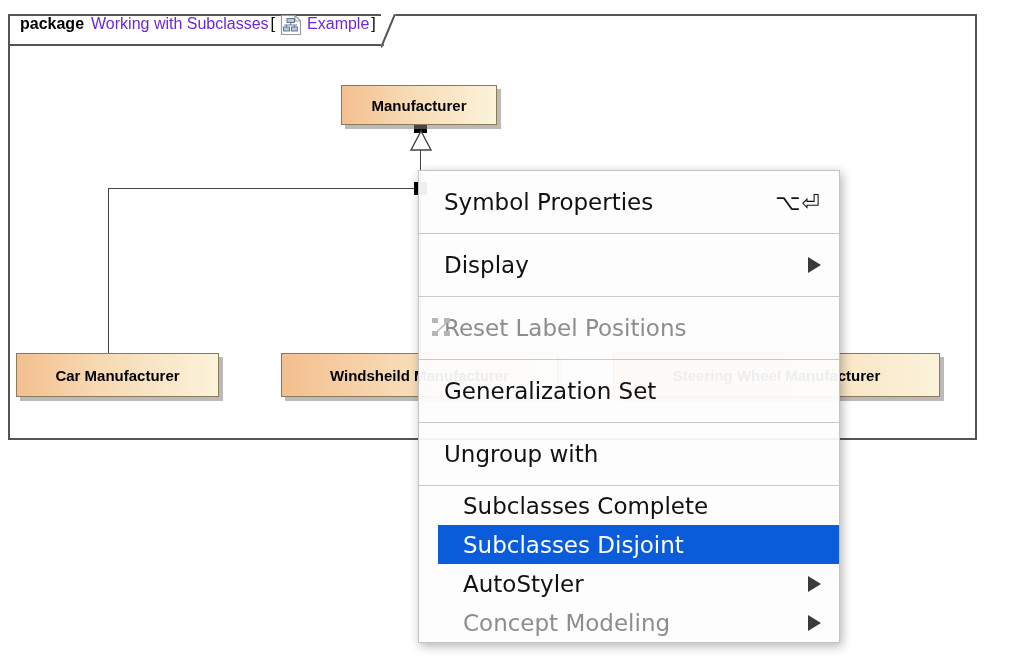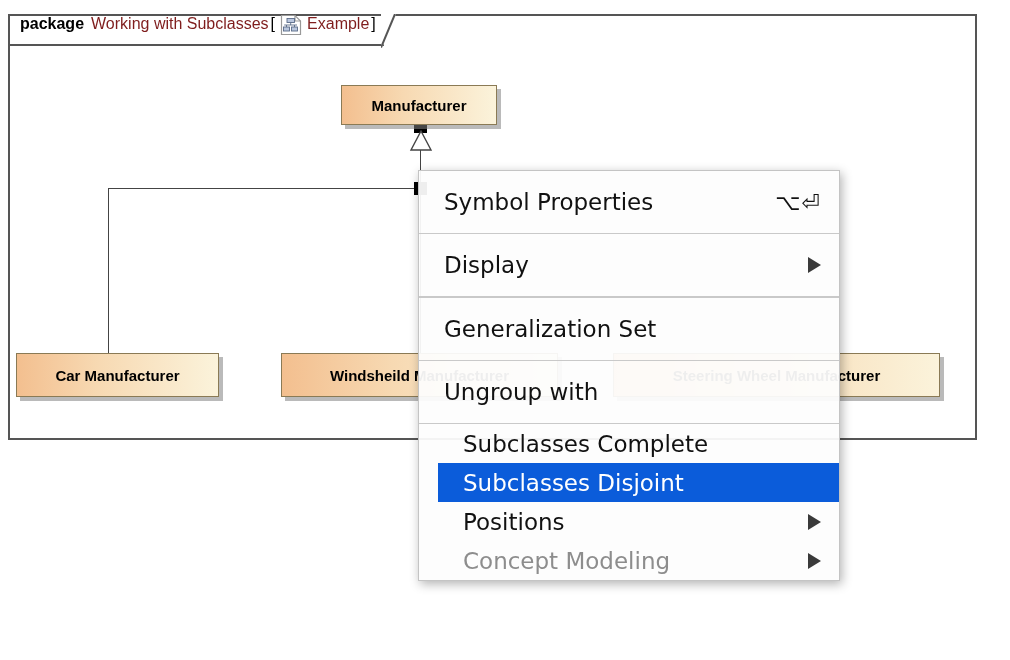--- a/index.html
+++ b/index.html
@@ -68,21 +68,21 @@
     pointer-events: none;
   }
   .pkg-kw {
     font-weight: bold;
     font-size: 16px;
     color: #000;
     white-space: nowrap;
   }
   .pkg-name {
     font-size: 16px;
-    color: #7f1d1d;
+    color: #6d28d9;
     margin-left: 7px;
     white-space: nowrap;
   }
   .pkg-bracket {
     font-size: 16px;
     color: #000;
     margin-left: 2px;
   }
   .pkg-diagram-icon {
     display: inline-block;
@@ -250,41 +250,52 @@
       <span class="menu-spacer"></span>
       <span class="menu-shortcut">⌥⏎</span>
     </div>
     <div class="menu-sep"></div>
     <div class="menu-item">
       <span class="menu-label">Display</span>
       <span class="menu-spacer"></span>
       <span class="submenu-arrow"></span>
     </div>
     <div class="menu-sep"></div>
+    <div class="menu-item disabled">
+      <span class="item-icon"><svg width="22" height="22" viewBox="0 0 22 22">
+          <rect x="1" y="1" width="6" height="5" fill="#b6b6b6"></rect>
+          <rect x="13" y="1" width="6" height="5" fill="#b6b6b6"></rect>
+          <rect x="1" y="14" width="6" height="5" fill="#b6b6b6"></rect>
+          <rect x="13" y="14" width="6" height="5" fill="#b6b6b6"></rect>
+          <path d="M3.5 17 L18 3.5" stroke="#b6b6b6" stroke-width="1.6" fill="none"></path>
+        </svg></span>
+      <span class="menu-label">Reset Label Positions</span>
+      <span class="menu-spacer"></span>
+    </div>
     <div class="menu-sep"></div>
     <div class="menu-item">
       <span class="menu-label">Generalization Set</span>
       <span class="menu-spacer"></span>
     </div>
     <div class="menu-sep"></div>
     <div class="menu-item">
       <span class="menu-label">Ungroup with</span>
       <span class="menu-spacer"></span>
     </div>
     <div class="menu-sep"></div>
     <div class="menu-item compact">
       <span class="menu-label">Subclasses Complete</span>
       <span class="menu-spacer"></span>
     </div>
     <div class="menu-item compact selected">
       <span class="menu-label">Subclasses Disjoint</span>
       <span class="menu-spacer"></span>
     </div>
     <div class="menu-item compact">
-      <span class="menu-label">Positions</span>
+      <span class="menu-label">AutoStyler</span>
       <span class="menu-spacer"></span>
       <span class="submenu-arrow"></span>
     </div>
     <div class="menu-item compact disabled">
       <span class="menu-label">Concept Modeling</span>
       <span class="menu-spacer"></span>
       <span class="submenu-arrow"></span>
     </div>
   </div>
 

